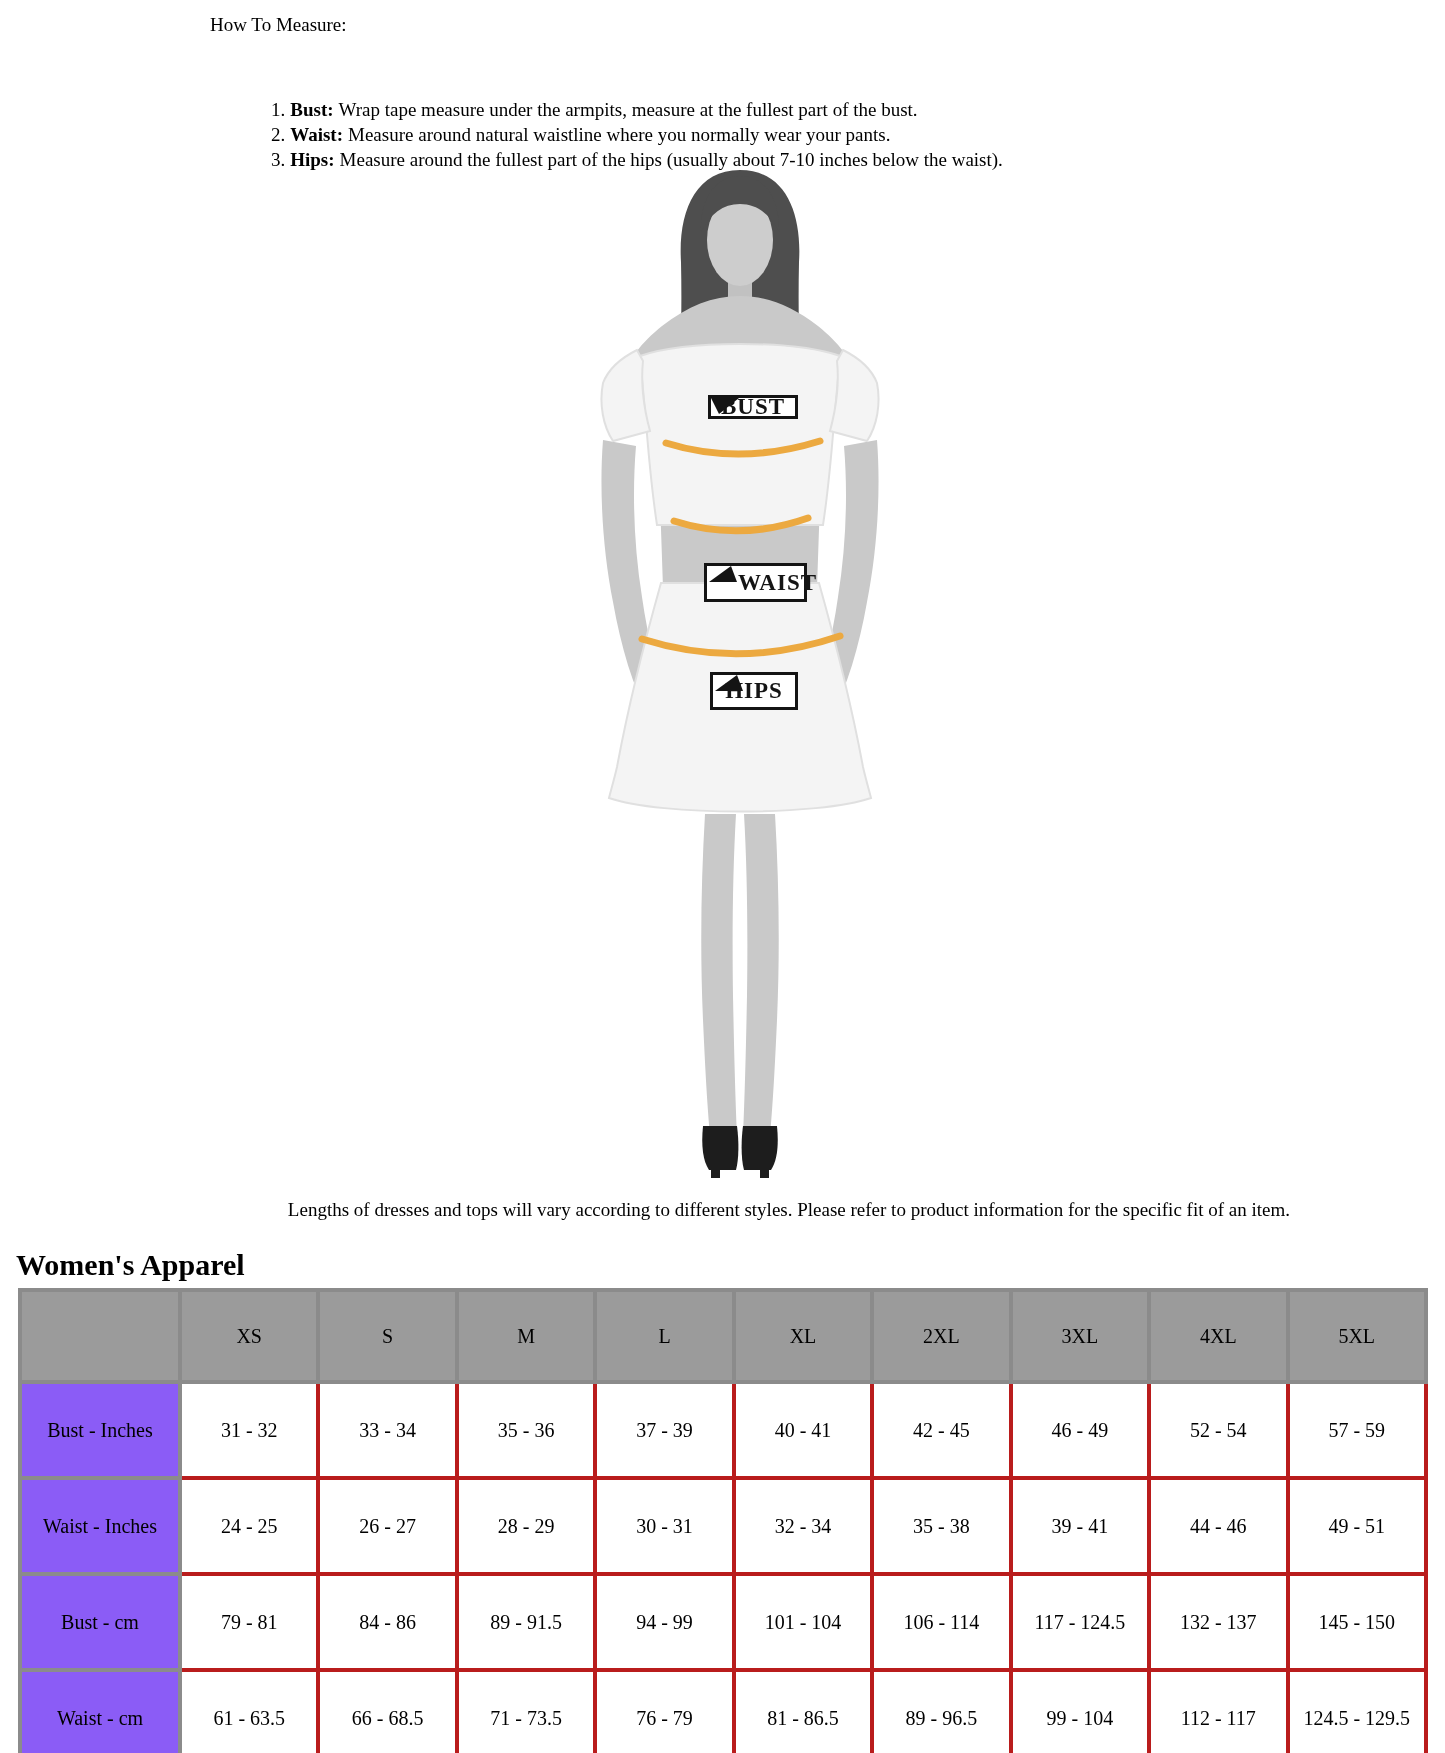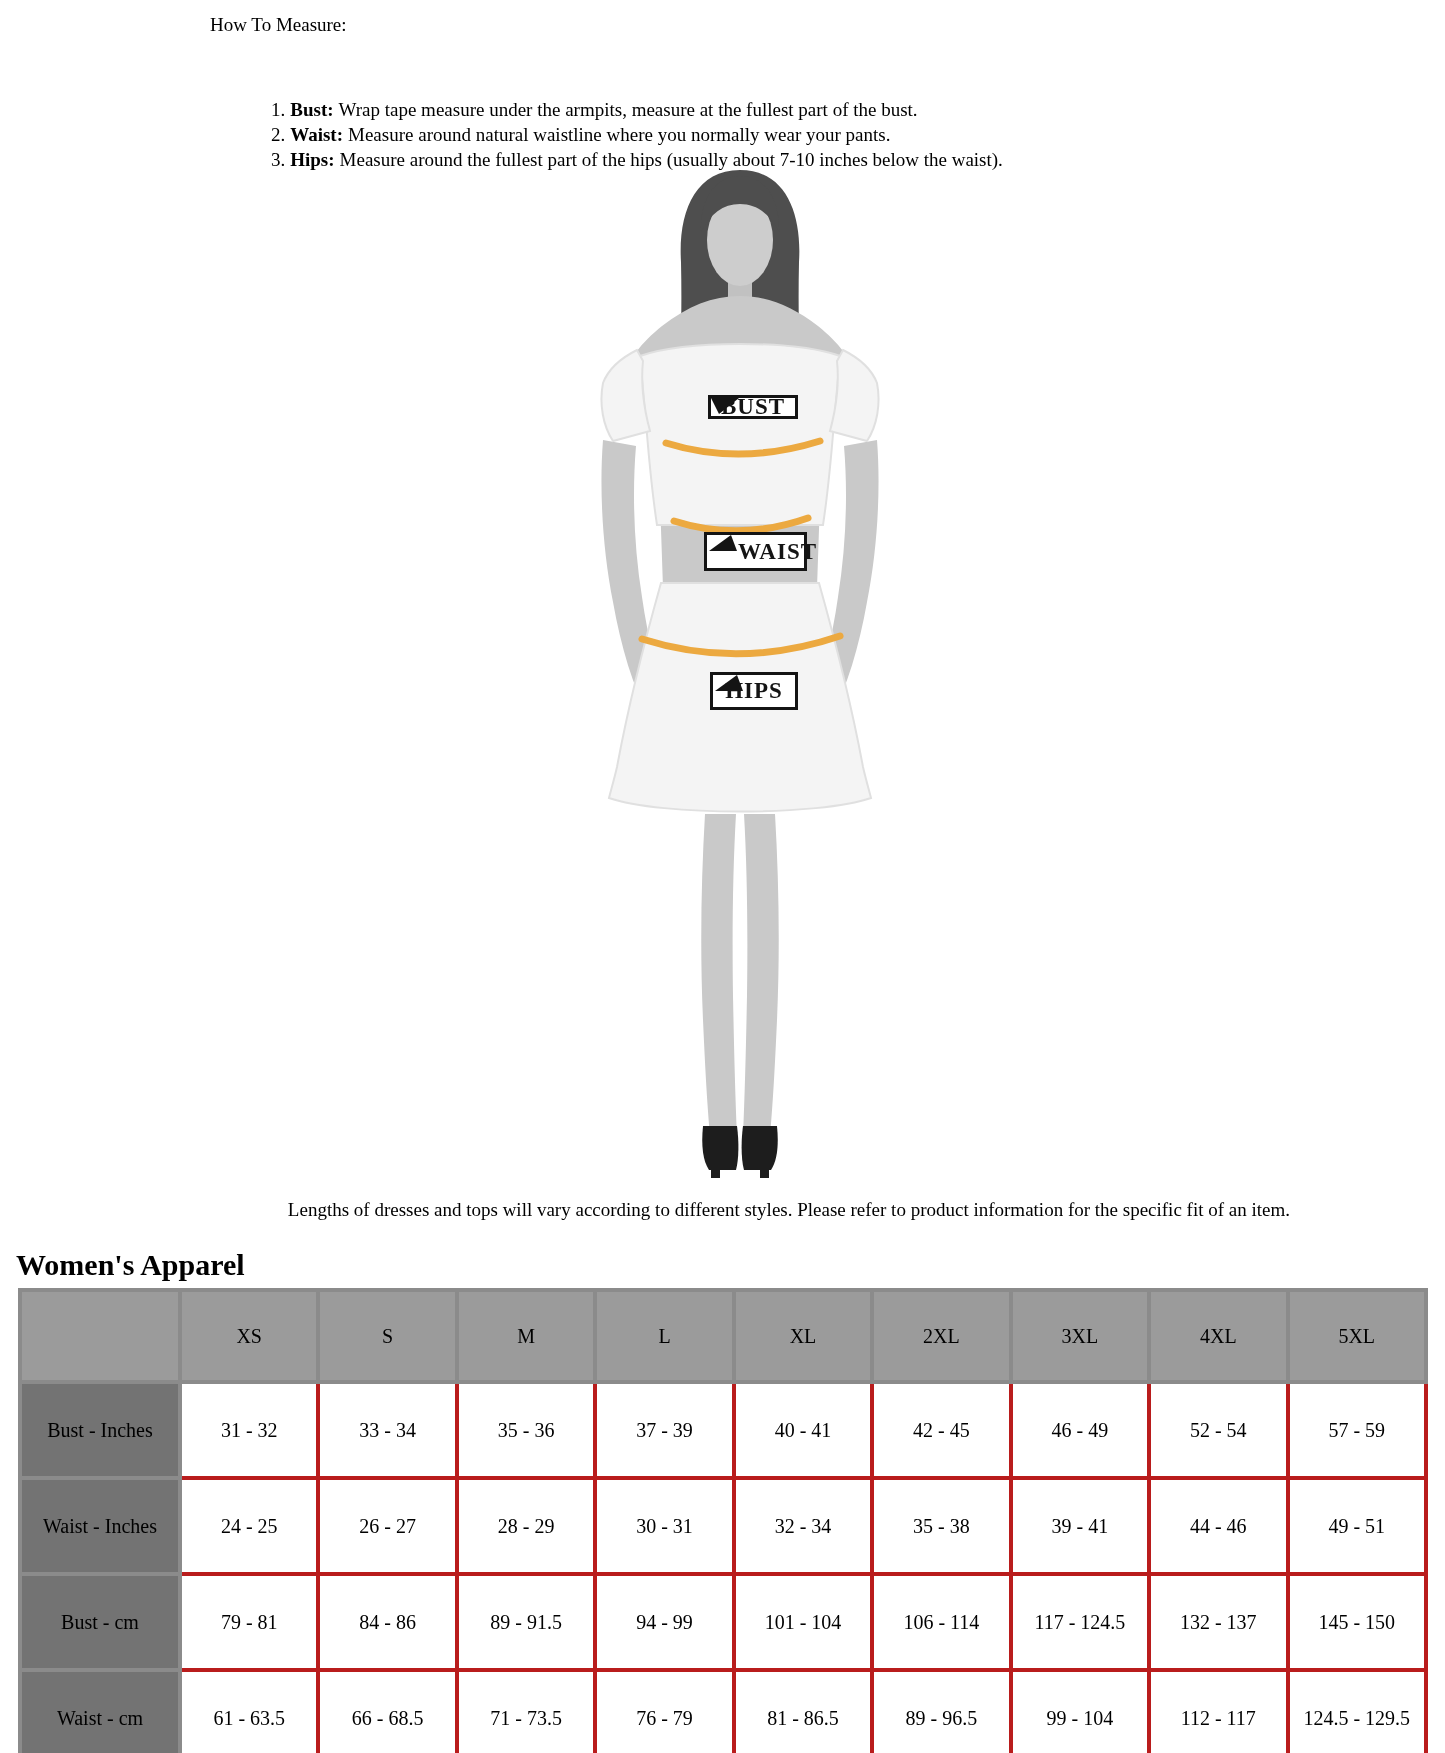--- a/index.html
+++ b/index.html
@@ -16,39 +16,39 @@
   
   .figure-wrap{position:absolute;left:490px;top:140px;width:500px;height:1040px;}
   .figure-wrap svg{position:absolute;left:0;top:0;}
   .bubble{
     position:absolute;background:#fff;border:3px solid #141414;color:#141414;
     display:flex;align-items:center;justify-content:center;
     font-weight:bold;font-size:23px;letter-spacing:1px;box-sizing:border-box;
   }
   .bubble .tail{position:absolute;}
   .bubble-bust{left:218px;top:255px;width:90px;height:24px;}
-  .bubble-waist{left:214px;top:392px;width:103px;height:39px;padding-left:44px;}
+  .bubble-waist{left:214px;top:423px;width:103px;height:39px;padding-left:44px;}
   .bubble-hips{left:220px;top:532px;width:88px;height:38px;}
   .tail-down{left:8px;bottom:-16px;}
   .tail-up{left:26px;top:-16px;}
   
   .note{position:absolute;left:0;top:1198px;width:1290px;text-align:right;font-size:19px;line-height:24px;}
   
   .table-title{position:absolute;left:16px;top:1248px;font-size:30px;font-weight:bold;}
   .size-table{
     position:absolute;left:18px;top:1288px;width:1410px;
     border-collapse:collapse;table-layout:fixed;font-size:20px;
   }
   .size-table th,.size-table td{
     border:4px solid #b91c1c;text-align:center;vertical-align:middle;
     font-weight:normal;padding:0;
   }
   .size-table thead th{height:88px;background:#9b9b9b;border-color:#8b8b8b;}
   .size-table tbody td{height:92px;background:#ffffff;}
-  .size-table tbody td.row-label{background:#737373;border-color:#8b8b8b;}
+  .size-table tbody td.row-label{background:#8b5cf6;border-color:#8b8b8b;}
 </style>
 </head>
 <body>
 
 <div class="page">
 
   <div class="howto-title">How To Measure:</div>
 
   <div class="steps">
     <div class="step">

